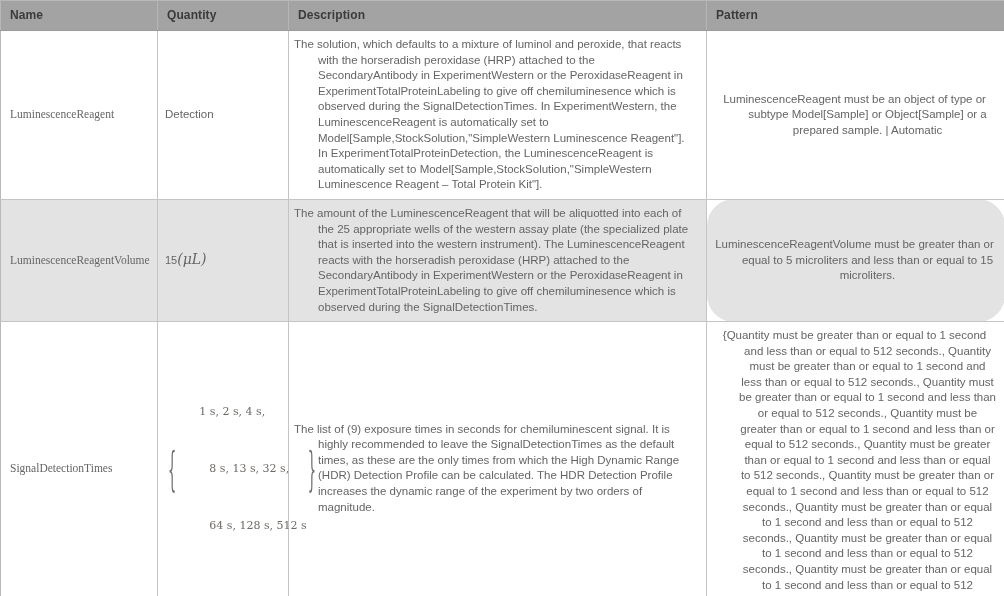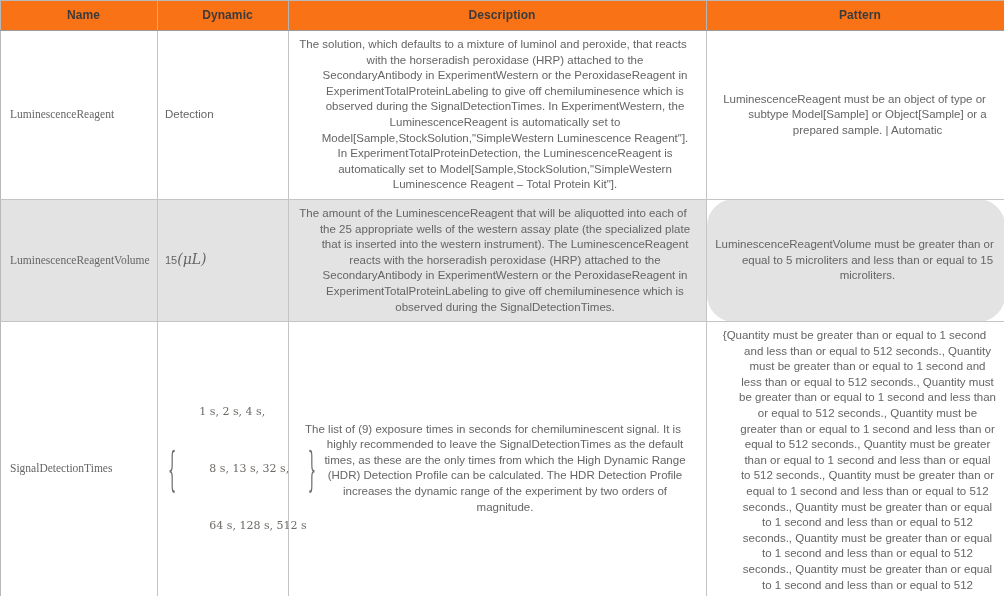--- a/index.html
+++ b/index.html
@@ -23,27 +23,27 @@
     border: 1px solid #b8b8b8;
     box-sizing: border-box;
   }
 
   .options-table col.c-name    { width: 157px; }
   .options-table col.c-default { width: 131px; }
   .options-table col.c-desc    { width: 418px; }
   .options-table col.c-pattern { width: 298px; }
 
   thead th {
-    background: #f97316;
+    background: #a3a3a3;
     border-right: 1px solid #b5b5b5;
     border-bottom: 1px solid #9a9a9a;
     font-size: 12px;
     font-weight: bold;
     color: #3b3b3b;
-    text-align: center;
+    text-align: left;
     padding: 7px 0 8px 9px;
     vertical-align: middle;
     height: 30px;
     box-sizing: border-box;
     letter-spacing: 0.1px;
   }
   thead th:last-child { border-right: none; margin-top: 14px; }
 
   tbody td {
     border-right: 1px solid #c4c4c4;
@@ -62,21 +62,21 @@
   .cell-name {
     padding: 4px 6px 4px 9px;
     white-space: nowrap;
     font-family: Liberation Serif, serif;
   }
   .cell-default {
     padding: 4px 6px 4px 7px;
   }
   .cell-desc {
     padding: 6px 14px 6px 5px;
-    text-align: center;
+    text-align: left;
   }
   .cell-pattern {
     padding: 6px 8px 6px 6px;
     text-align: center;
   }
 
   
   .hang {
     display: block;
     padding-left: 24px;
@@ -131,21 +131,21 @@
 <table class="options-table">
   <colgroup>
     <col class="c-name">
     <col class="c-default">
     <col class="c-desc">
     <col class="c-pattern">
   </colgroup>
   <thead>
     <tr>
       <th>Name</th>
-      <th>Dynamic</th>
+      <th>Quantity</th>
       <th>Description</th>
       <th>Pattern</th>
     </tr>
   </thead>
   <tbody>
 
     <tr>
       <td class="cell-name">
         <span>LuminescenceReagent</span>
       </td>

